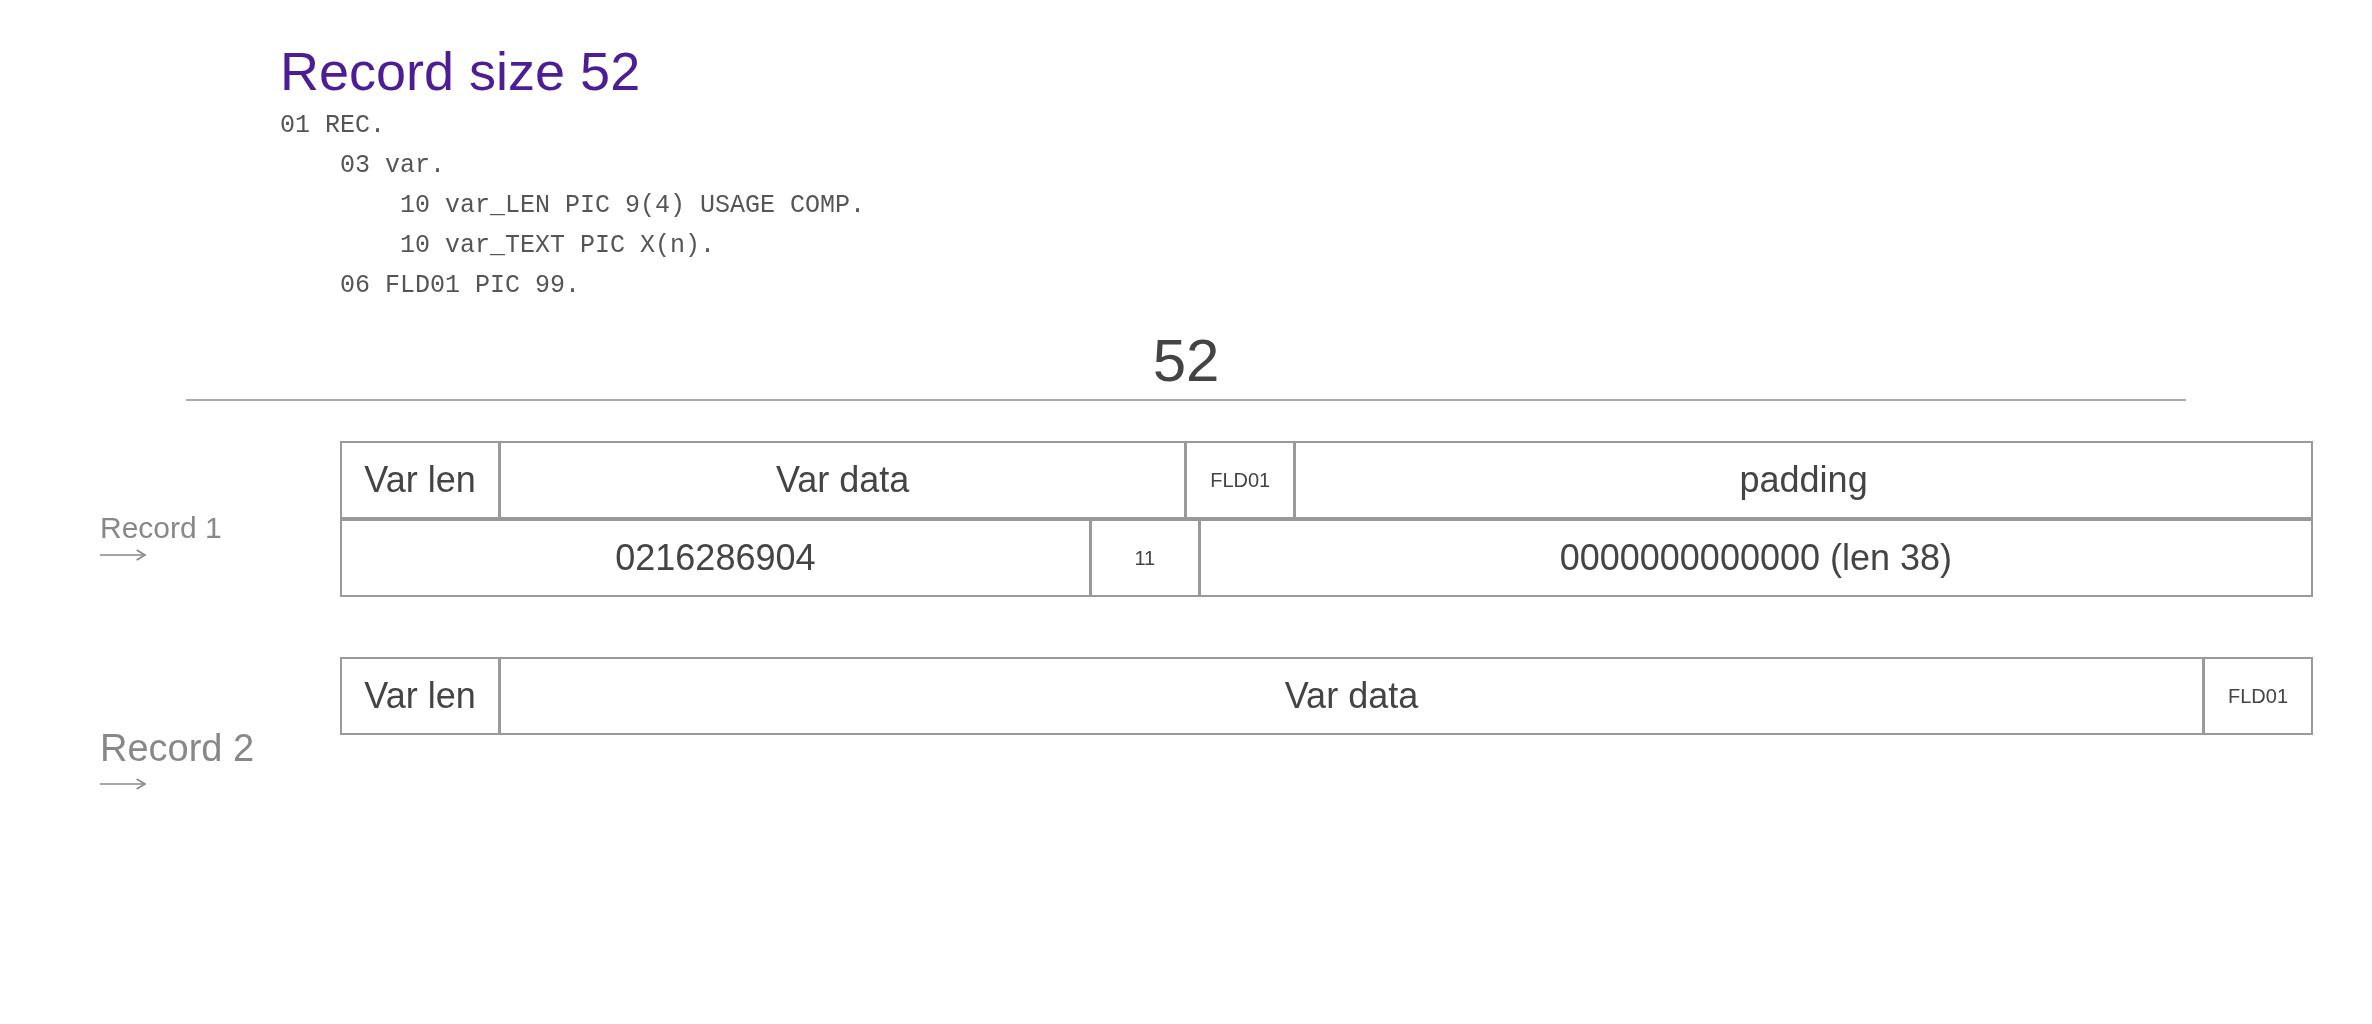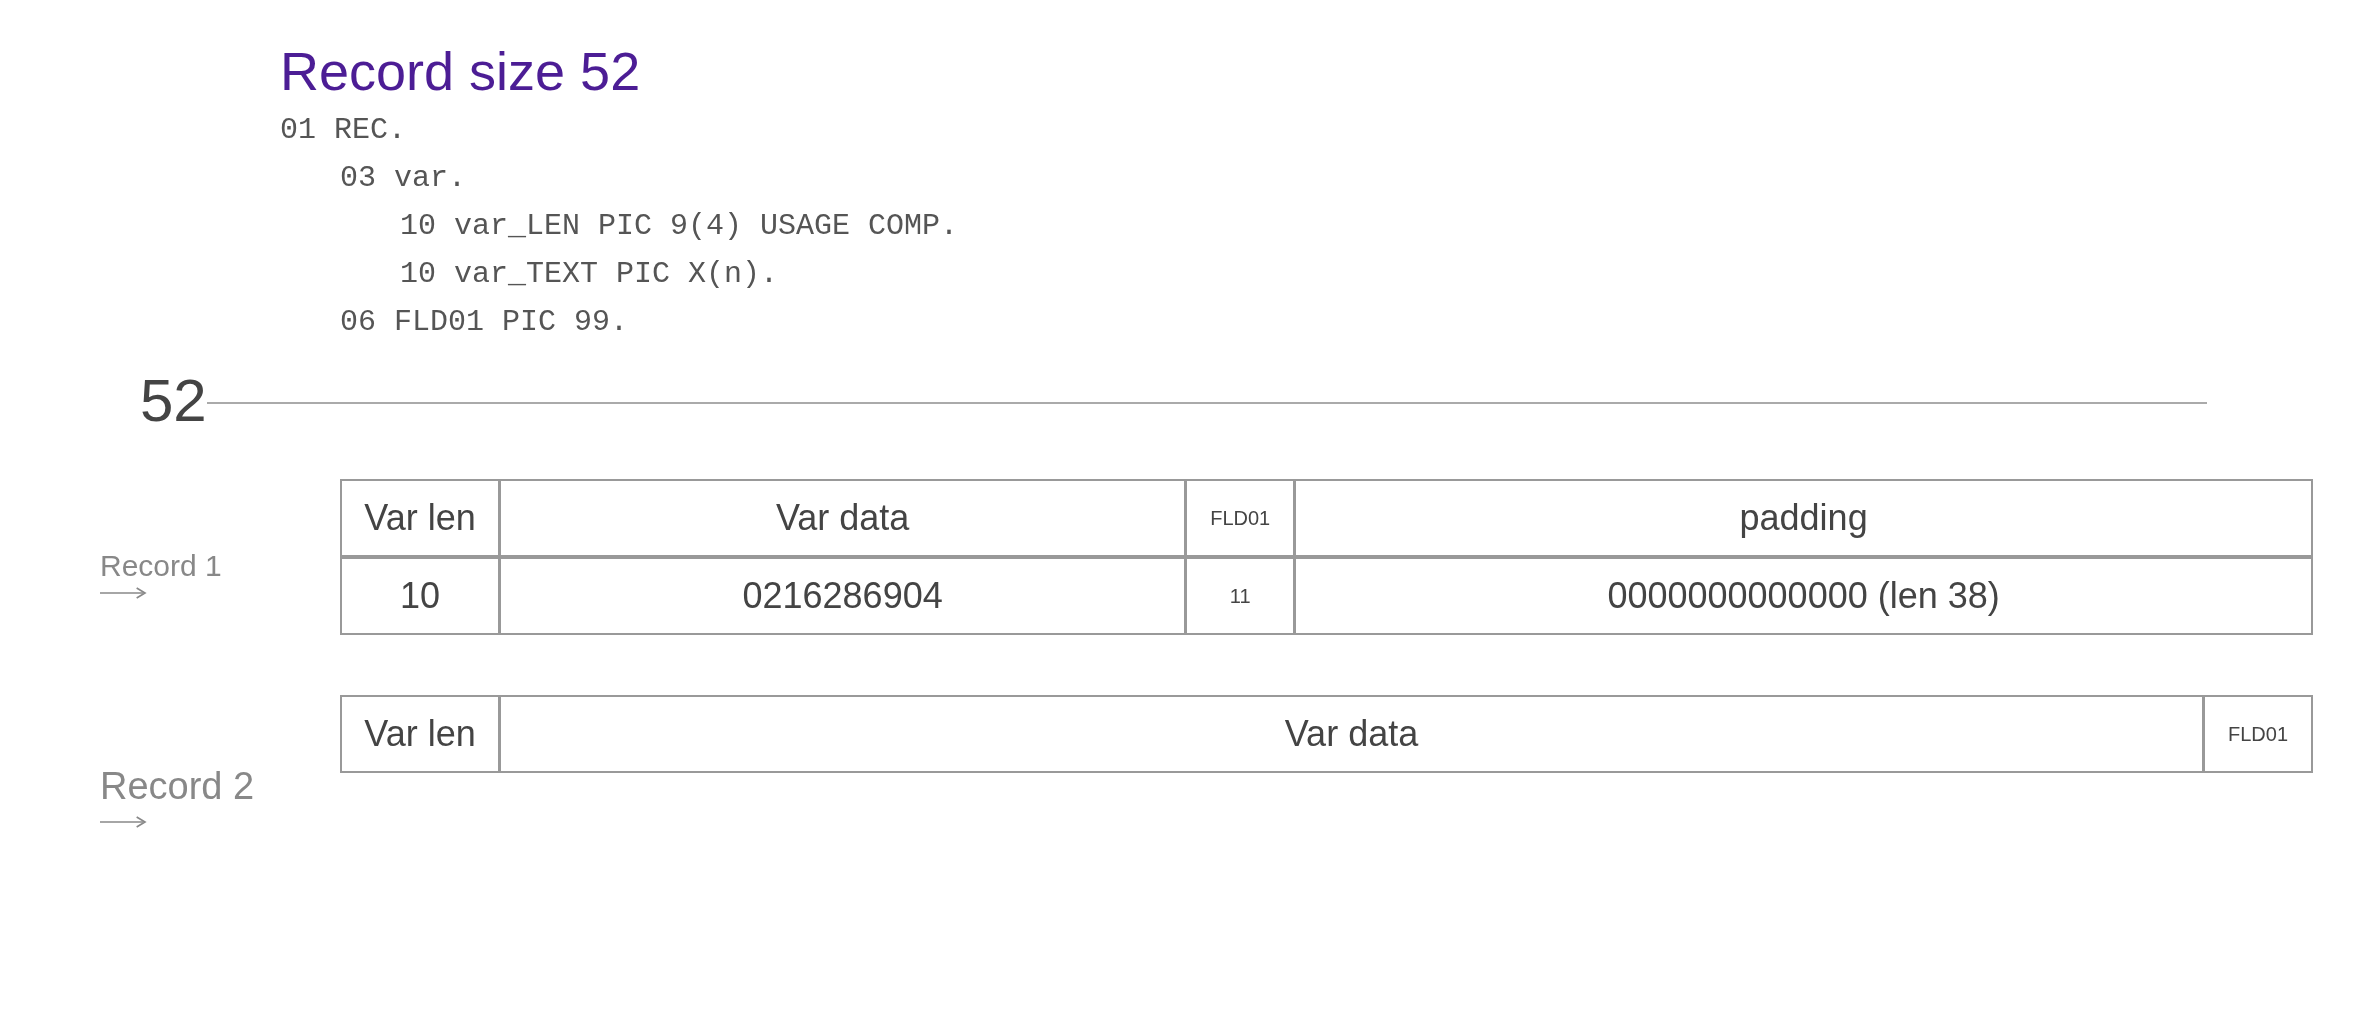--- a/index.html
+++ b/index.html
@@ -20,37 +20,37 @@
     .title {
       font-size: 54px;
       font-weight: 400;
       color: #4c1d95;
       margin-bottom: 4px;
       margin-left: 220px;
     }
 
     .code-block {
       font-family: 'Courier New', monospace;
-      font-size: 30px;
+      font-size: 25px;
       color: #555;
       line-height: 1.6;
       margin-left: 220px;
       margin-bottom: 20px;
     }
 
     .code-line {
       display: block;
     }
 
     .indent-1 { padding-left: 60px; }
     .indent-2 { padding-left: 120px; }
 
     .size-section {
       display: flex;
-      flex-direction: row;
+      flex-direction: column;
       align-items: center;
       margin: 20px 0 40px 0;
       padding: 0 80px;
     }
 
     .size-number {
       font-size: 60px;
       color: #444;
       margin-bottom: 4px;
     }
@@ -152,21 +152,20 @@
     <div style="flex:1; display:flex; flex-direction:column;">
 
       <div class="header-row-wrap">
         <div class="cell cell-varlen">Var len</div>
         <div class="cell cell-vardata">Var data</div>
         <div class="cell cell-fld01">FLD01</div>
         <div class="cell cell-padding">padding</div>
       </div>
 
       <div class="data-row-wrap">
-        <div class="cell cell-varlen">10</div>
         <div class="cell cell-vardata">0216286904</div>
         <div class="cell cell-fld01">11</div>
         <div class="cell cell-padding">0000000000000 (len 38)</div>
       </div>
     </div>
   </div>
 
   <div style="height: 20px;"></div>
 
   <div style="display:flex; align-items:flex-start; margin-bottom: 40px;">

